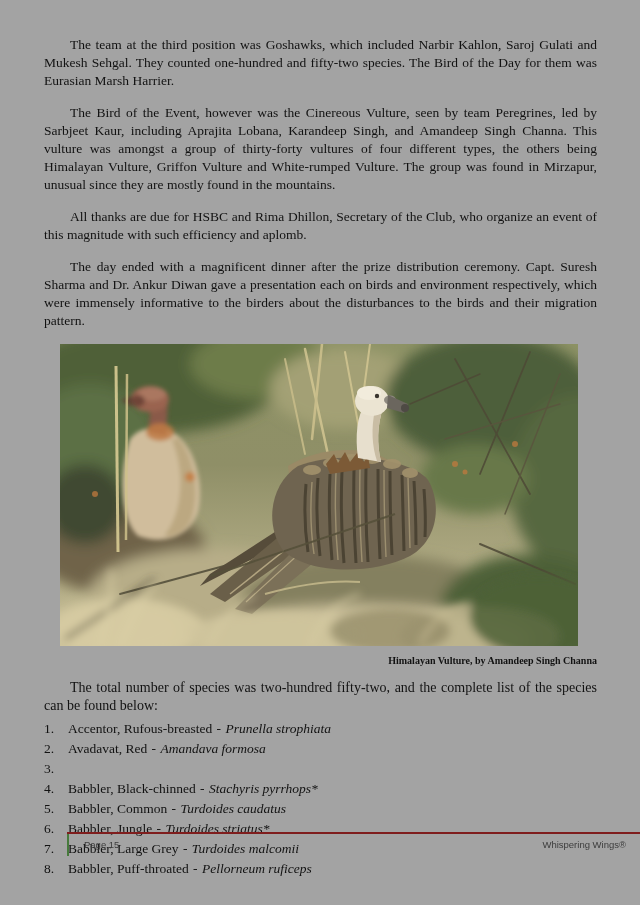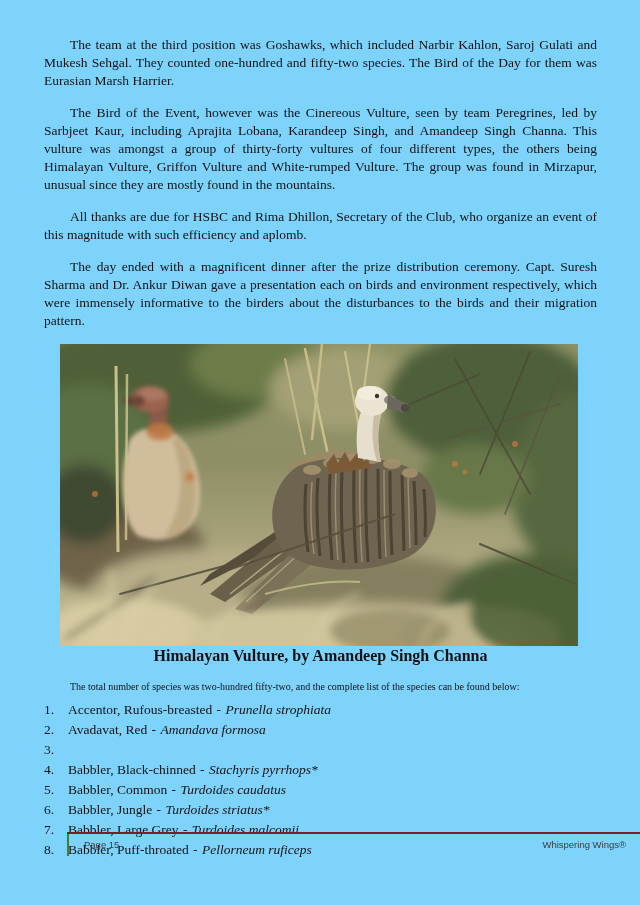--- a/index.html
+++ b/index.html
@@ -1,20 +1,20 @@
 <!DOCTYPE html>
 <html><head>
 <meta charset="utf-8">
 <style>
   html,body{margin:0;padding:0;background:#ffffff;}
   .page{
     position:relative;
     width:640px;height:905px;
     margin:0 auto;
-    background:#7dd3fc;
+    background:#a3a3a3;
     font-family:"Liberation Serif", serif;
     color:#121212;
     overflow:hidden;
   }
   .content{
     padding:36px 43px 0 44px;
   }
   .para{
     font-size:13.5px;
     line-height:18px;
@@ -23,27 +23,27 @@
     margin:0 0 14px 0;
   }
   .photo-wrap{
     width:518px;
     height:302px;
     margin:13px auto 0 auto;
     overflow:hidden;
   }
   .photo-wrap svg{display:block;width:518px;height:302px;}
   .caption{
-    font-size:16px;
+    font-size:10px;
     font-weight:bold;
-    text-align:center;
-    margin:1px 0 13px 0;
+    text-align:right;
+    margin:9px 0 13px 0;
   }
   .list-intro{
-    font-size:10px;
+    font-size:14px;
     line-height:18px;
     text-align:justify;
     text-indent:26px;
     margin:0 0 6px 0;
   }
   .species-list{margin:0;padding:0;}
   .species-row{
     display:flex;
     font-size:13.5px;
     line-height:15px;

